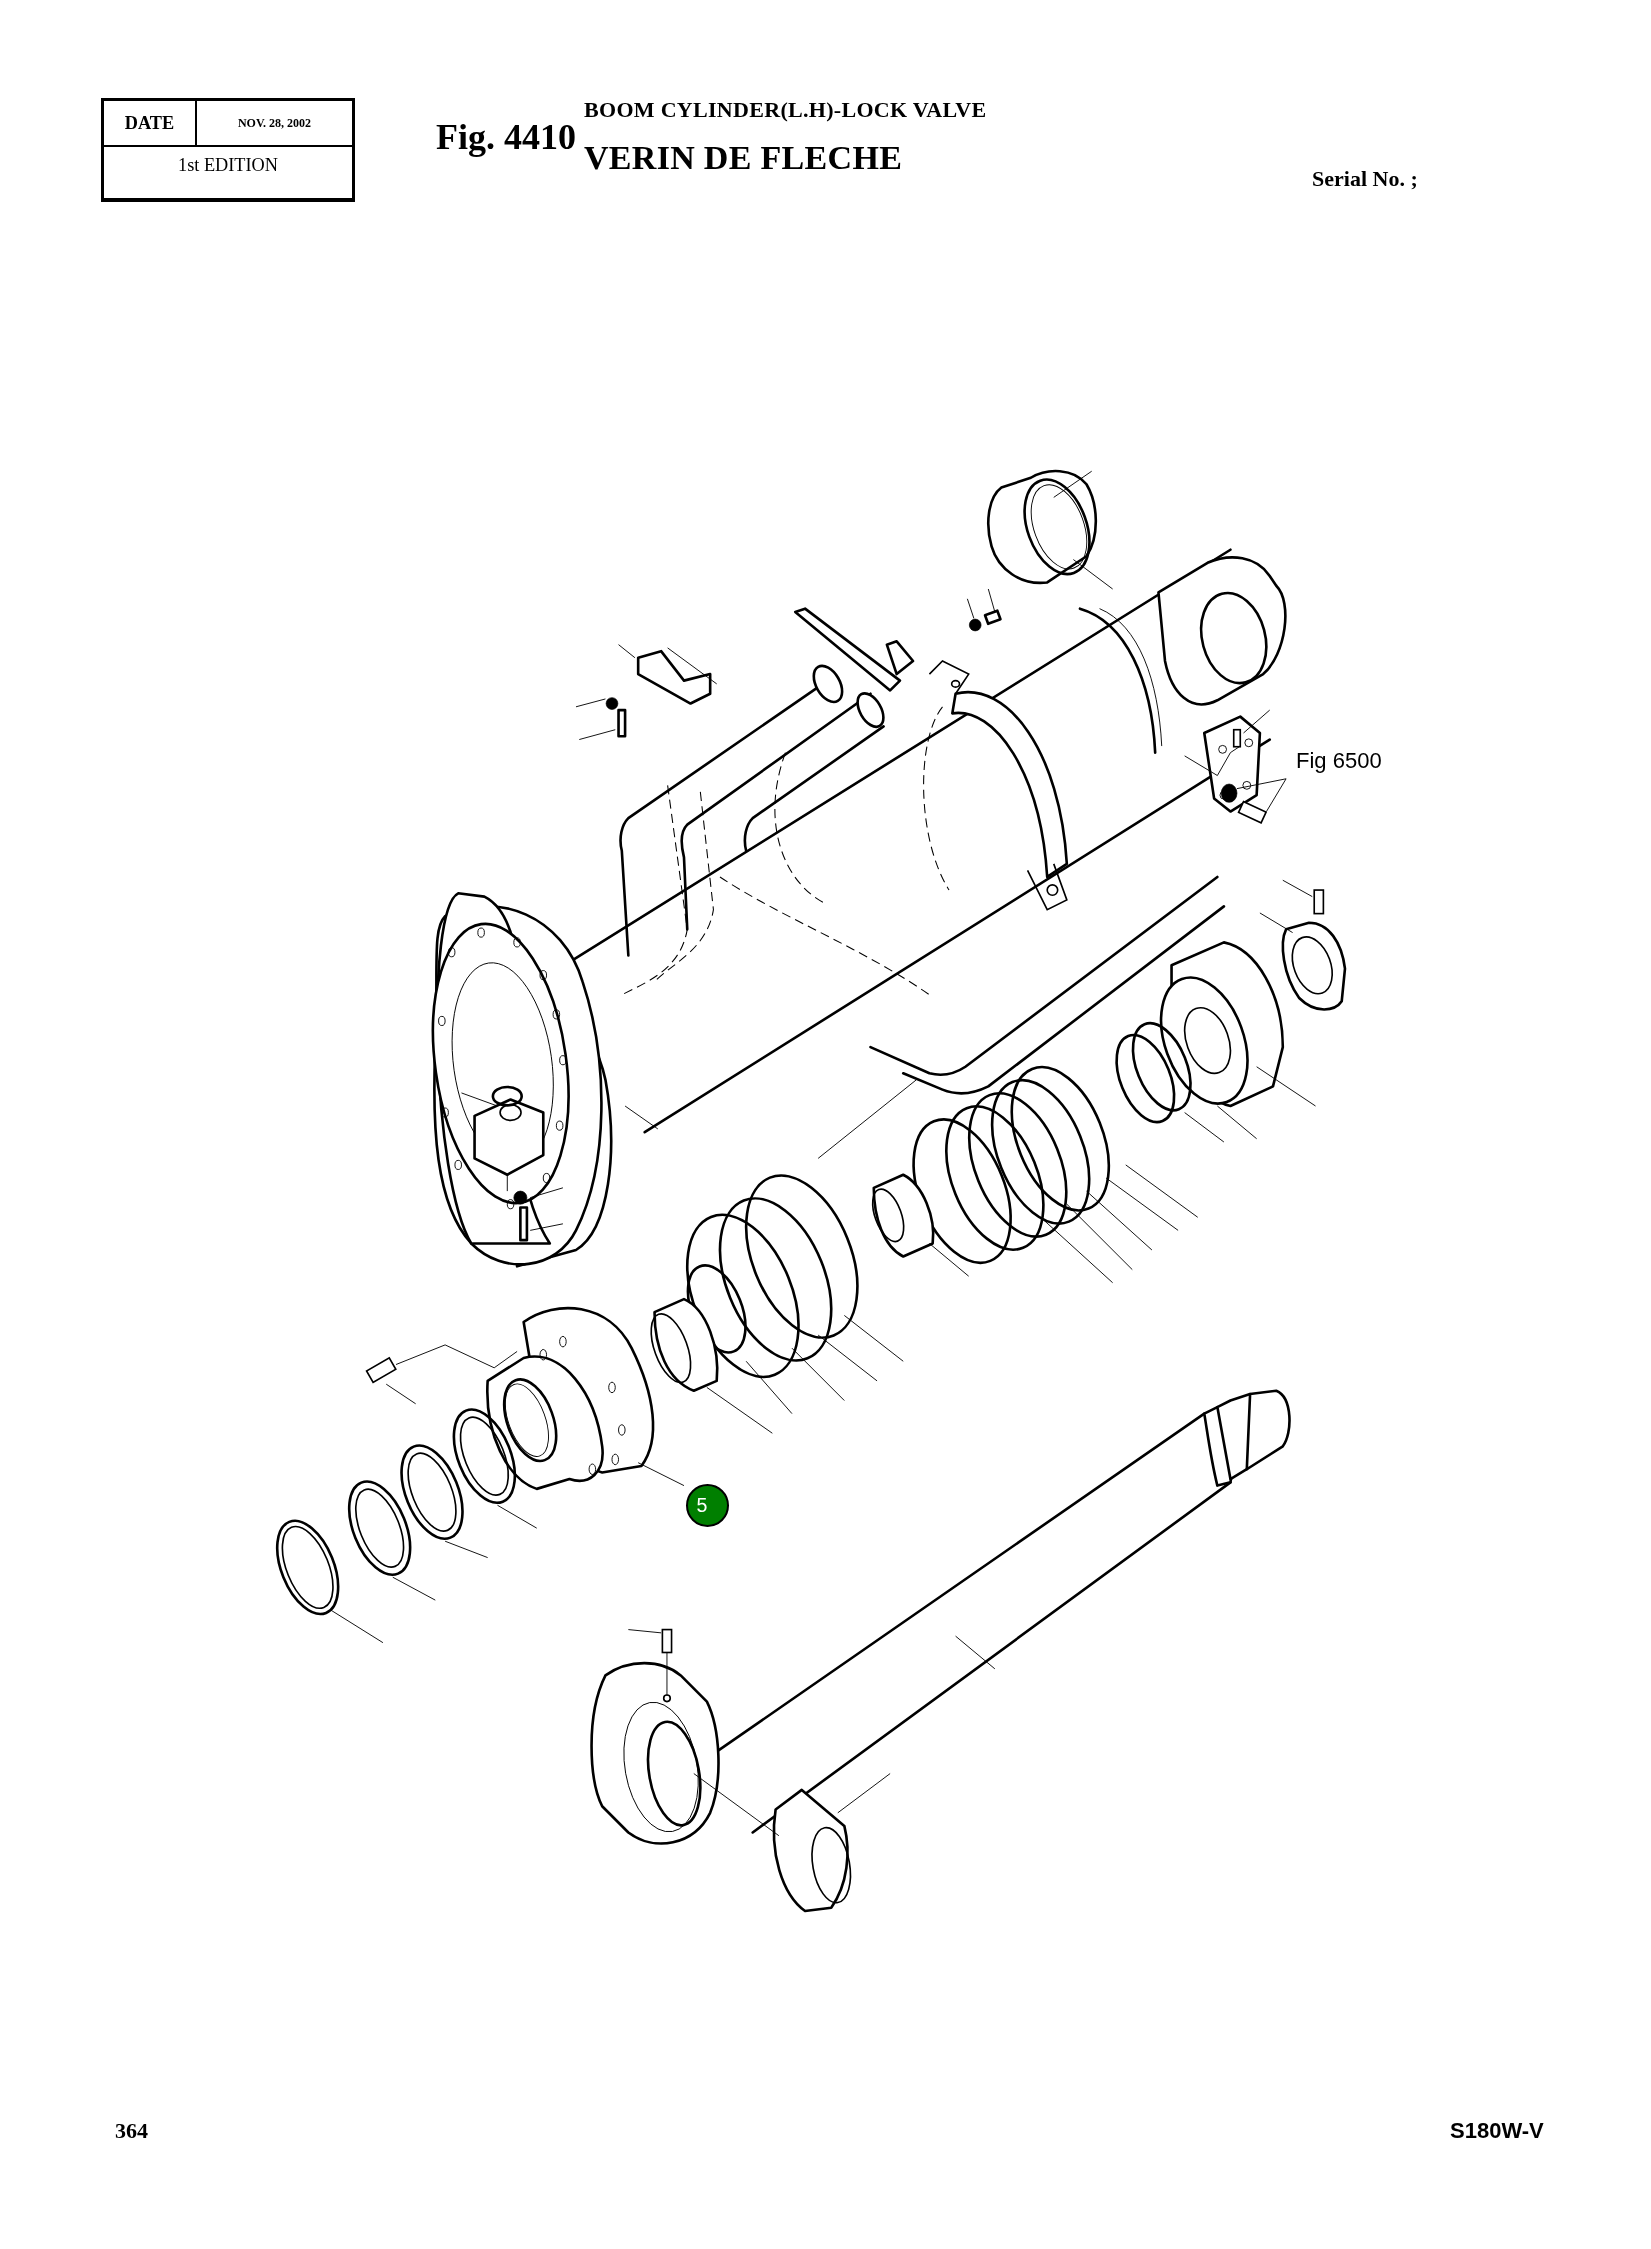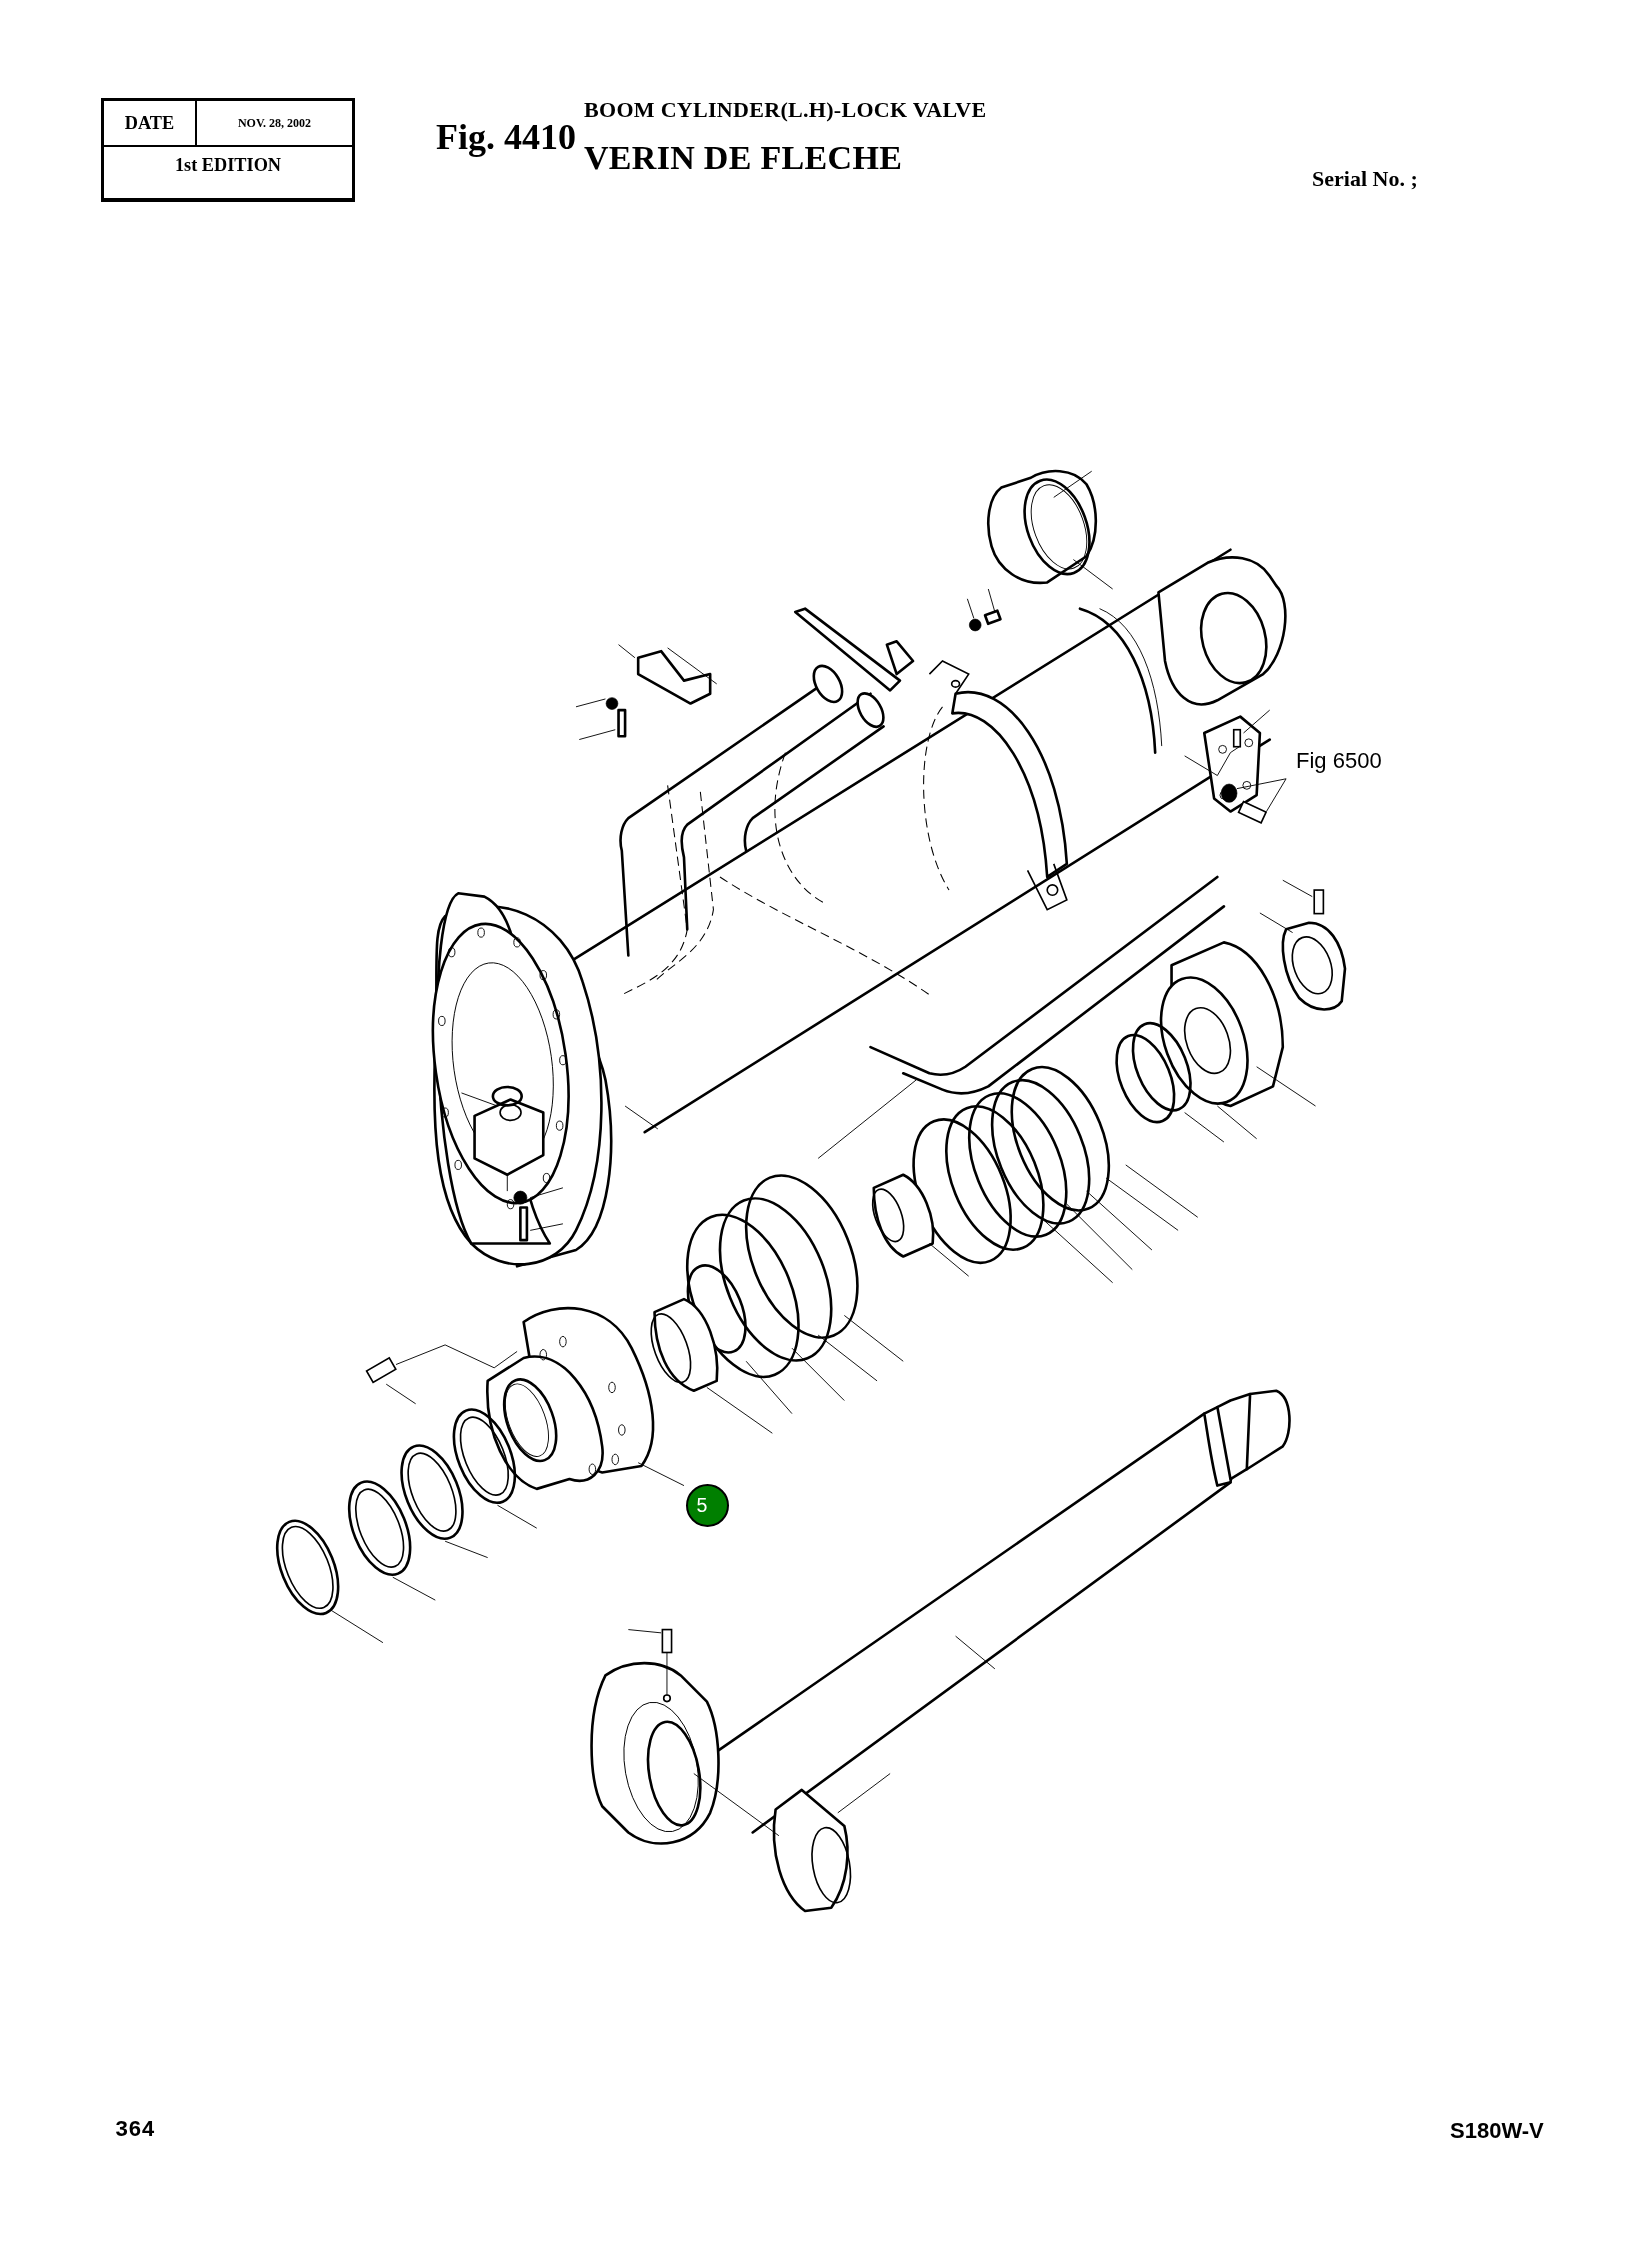--- a/index.html
+++ b/index.html
@@ -6,28 +6,28 @@
   body { width: 1652px; height: 2250px; position: relative; overflow: hidden;
          font-family: "Liberation Serif", serif; color: #000; }
   .date-box { position: absolute; left: 101px; top: 98px; width: 254px; height: 104px;
               border: 3.9px solid #000; box-sizing: border-box; border-top-width: 3.9px; border-bottom-width: 4.6px; }
   .date-row { position: absolute; left: 0; top: 0; width: 100%; height: 44px; border-bottom: 2.6px solid #000; }
   .date-label { position: absolute; left: 0; top: 0; width: 91px; height: 44px; border-right: 2px solid #000;
                 display: flex; align-items: center; justify-content: center; font-weight: bold; font-size: 18.3px; }
   .date-value { position: absolute; left: 93px; top: 0; right: 0; height: 44px;
                 display: flex; align-items: center; justify-content: center; font-weight: bold; font-size: 12px; }
   .edition { position: absolute; left: 0; top: 46px; width: 100%; height: 37px;
-             display: flex; align-items: center; justify-content: center; font-weight: bold; font-size: 18.3px; }
+             display: flex; align-items: center; justify-content: center; font-weight: normal; font-size: 18.3px; }
   .fig-num { position: absolute; left: 436px; top: 116px; font-weight: bold; font-size: 36px; white-space: nowrap; }
   .title-1 { position: absolute; left: 584px; top: 97px; font-weight: bold; font-size: 22px; white-space: nowrap; letter-spacing: 0.3px; }
   .title-2 { position: absolute; left: 584px; top: 139px; font-weight: bold; font-size: 34px; white-space: nowrap; letter-spacing: 0.3px; }
   .serial { position: absolute; left: 1312px; top: 166px; font-weight: bold; font-size: 22px; white-space: nowrap; }
   .fig-ref { position: absolute; left: 1296px; top: 748px; font-family: "Liberation Sans", sans-serif;
              font-size: 22px; white-space: nowrap; }
-  .page-num { position: absolute; left: 115px; top: 2118px; font-family: Liberation Mono, monospace;
+  .page-num { position: absolute; left: 115px; top: 2118px; font-family: Liberation Serif, serif;
               font-weight: bold; font-size: 22px; }
   .model { position: absolute; left: 1450px; top: 2118px; font-family: "Liberation Sans", sans-serif;
            font-weight: bold; font-size: 22px; }
   .drawing { position: absolute; left: 0; top: 0; width: 1652px; height: 2250px; }
   .callout { position: absolute; left: 686px; top: 1484px; width: 43px; height: 43px; border-radius: 50%;
              background: #007f00; border: 2.6px solid #000; box-sizing: border-box; cursor: pointer;
              display: flex; align-items: center; justify-content: flex-start; }
   .callout span { color: #ffffff; font-family: "Liberation Sans", sans-serif; font-size: 19.6px; margin-left: 8.5px; }
   svg .k { stroke: #000; fill: none; stroke-width: 4; stroke-linejoin: round; stroke-linecap: round; }
   svg .m { stroke: #000; fill: none; stroke-width: 2.5; }

